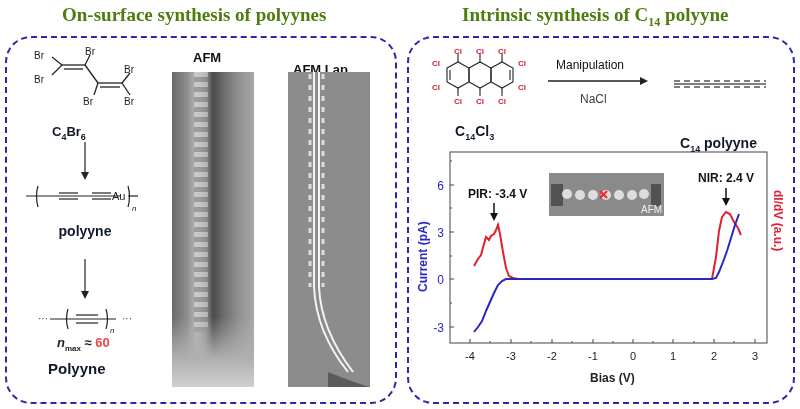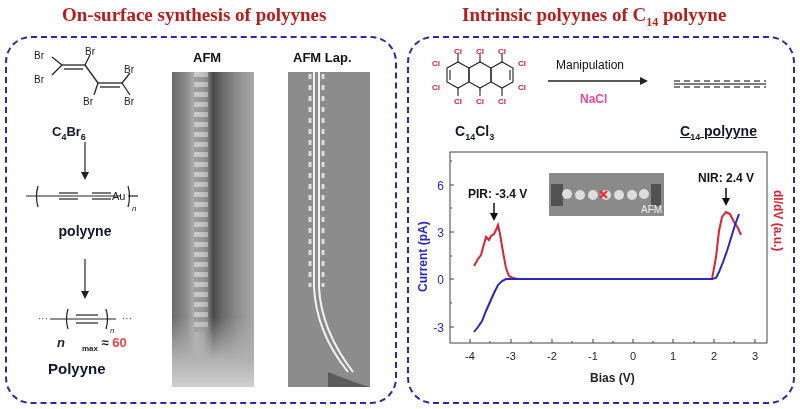--- a/index.html
+++ b/index.html
@@ -1,31 +1,31 @@
 <!DOCTYPE html>
 <html><head>
 <meta charset="utf-8">
 <style>
   html, body { margin:0; padding:0; background:#ffffff; }
   body { width:800px; height:409px; position:relative; overflow:hidden; font-family:"Liberation Sans", sans-serif; }
-  .title { position:absolute; top:4px; font-family:"Liberation Serif", serif; font-weight:bold; font-size:19px; color:#b91c1c; white-space:nowrap; }
+  .title { position:absolute; top:4px; font-family:"Liberation Serif", serif; font-weight:bold; font-size:19px; color:#4d7c0f; white-space:nowrap; }
   .title sub { font-size:12px; }
   .panel { position:absolute; border:2.5px dashed #2a2aa8; border-radius:26px; box-sizing:border-box; }
   .blue-label { position:absolute; color:#0f172a; font-weight:bold; font-size:14px; text-align:center; white-space:nowrap; }
   .blue-label sub { font-size:9px; }
   .afm-label { position:absolute; font-weight:bold; font-size:13px; color:#111; white-space:nowrap; }
   .abs { position:absolute; }
   svg text { font-family:"Liberation Sans", sans-serif; }
 </style>
 </head>
 <body>
 
 <div class="title" style="left:62px;">On-surface synthesis of polyynes</div>
 <div class="title" style="left:462px;">
-  <span>Intrinsic polyynes of C</span><sub>14</sub><span> polyyne</span>
+  <span>Intrinsic synthesis of C</span><sub>14</sub><span> polyyne</span>
 </div>
 
 <div class="panel" style="left:5px; top:36px; width:392px; height:368px;"></div>
 
 <svg class="abs" style="left:30px; top:45px;" width="110" height="80" viewBox="0 0 110 80">
   <g stroke="#222" stroke-width="1.3" fill="none">
     <line x1="32" y1="20" x2="55" y2="20"></line>
     <line x1="34" y1="24" x2="53" y2="24"></line>
     <line x1="55" y1="20" x2="68" y2="38"></line>
     <line x1="68" y1="38" x2="92" y2="38"></line>
@@ -84,28 +84,28 @@
     <path d="M30 2 Q27 12 30 22"></path>
     <line x1="38" y1="8" x2="60" y2="8"></line>
     <line x1="38" y1="16" x2="60" y2="16"></line>
     <path d="M68 2 Q71 12 68 22"></path>
   </g>
   <text x="0" y="15" font-size="10" fill="#444">···</text>
   <text x="84" y="15" font-size="10" fill="#444">···</text>
   <text x="72" y="26" font-size="8" font-style="italic" fill="#222">n</text>
 </svg>
 <div class="abs" style="left:57px; top:335px; font-size:13px; font-weight:bold; color:#222; white-space:nowrap;">
-  <i>n</i><sub style="font-size:8px;margin-left:17px;">max</sub>
+  <i>n</i><sub style="font-size:8px;">max</sub>
   <span>≈</span>
   <span style="color:#ef4444;">60</span>
 </div>
 <div class="blue-label" style="left:48px; top:360px; font-size:15px;">Polyyne</div>
 
 <div class="afm-label" style="left:193px; top:50px;">AFM</div>
-<div class="afm-label" style="left:293px; top:50px;">AFM Lap.</div>
+<div class="afm-label" style="left:293px; top:62px;">AFM Lap.</div>
 
 <div class="abs" style="left:172px; top:72px; width:82px; height:315px; background:linear-gradient(90deg,#6a6a6a 0%,#8c8c8c 18%,#b8b8b8 30%,#9a9a9a 40%,#4a4a4a 50%,#6a6a6a 62%,#8e8e8e 80%,#a8a8a8 100%);">
   <div style="position:absolute; left:22px; top:0; width:14px; height:260px; background:repeating-linear-gradient(180deg,#d8d8d8 0 5px,#8a8a8a 5px 10px); opacity:0.55;"></div>
   <div style="position:absolute; left:0; bottom:0; width:82px; height:70px; background:linear-gradient(180deg,rgba(120,120,120,0) 0%,#b0b0b0 60%,#d0d0d0 100%);"></div>
 </div>
 
 <div class="abs" style="left:288px; top:72px; width:82px; height:315px; background:#8c8c8c;">
   <svg width="82" height="315" viewBox="0 0 82 315" style="position:absolute; left:0; top:0;">
     <g stroke="#f4f4f4" stroke-width="2" fill="none">
       <path d="M26 0 L26 215 Q28 260 60 300"></path>
@@ -150,30 +150,30 @@
 </svg>
 <div class="blue-label" style="left:455px; top:123px;">
   <span>C</span><sub>14</sub><span>Cl</span><sub>3</sub>
 </div>
 
 <div class="abs" style="left:556px; top:58px; font-weight:normal; font-size:12px; color:#111;">Manipulation</div>
 <svg class="abs" style="left:548px; top:76px;" width="100" height="10">
   <line x1="0" y1="5" x2="94" y2="5" stroke="#222" stroke-width="1.3"></line>
   <polygon points="92,1 100,5 92,9" fill="#222"></polygon>
 </svg>
-<div class="abs" style="left:580px; top:92px; font-weight:bold; font-size:12px; color:#ec4899;">NaCl</div>
+<div class="abs" style="left:580px; top:92px; font-weight:normal; font-size:12px; color:#404040;">NaCl</div>
 
 <svg class="abs" style="left:672px; top:78px;" width="96" height="12">
   <g stroke="#555" stroke-width="1.3">
     <line x1="2" y1="3" x2="94" y2="3" stroke-dasharray="6 4"></line>
     <line x1="2" y1="6" x2="94" y2="6"></line>
     <line x1="2" y1="9" x2="94" y2="9" stroke-dasharray="6 4"></line>
   </g>
 </svg>
-<div class="blue-label" style="left:680px; top:123px;text-decoration:underline;">
+<div class="blue-label" style="left:680px; top:135px;">
   <span>C</span><sub>14</sub><span> polyyne</span>
 </div>
 
 <svg class="abs" style="left:410px; top:145px;" width="385" height="260" viewBox="410 145 385 260">
 
   <rect x="450" y="152" width="317" height="191" fill="none" stroke="#444" stroke-width="1"></rect>
 
   <g stroke="#444" stroke-width="1">
     <line x1="470" y1="343" x2="470" y2="339"></line>
       <line x1="511" y1="343" x2="511" y2="339"></line>

